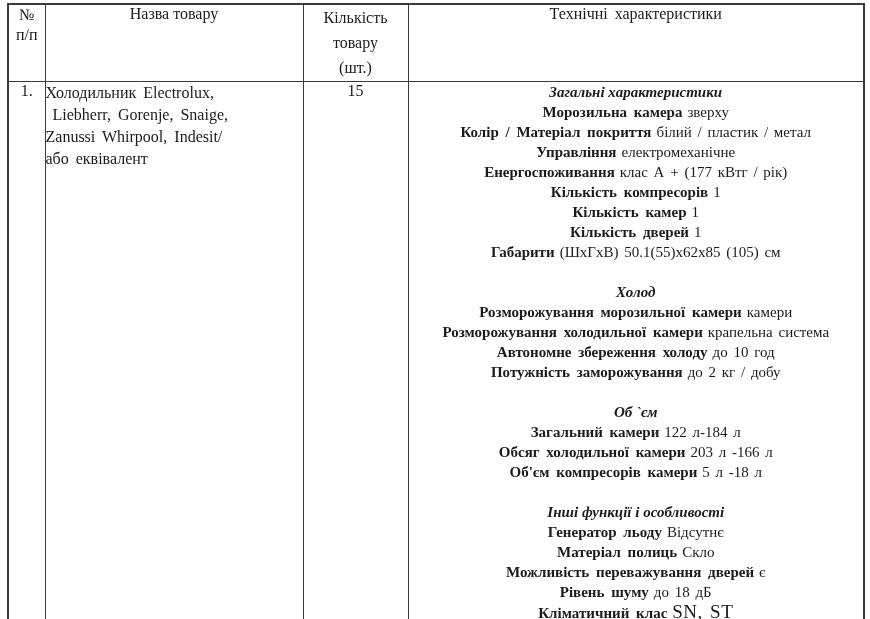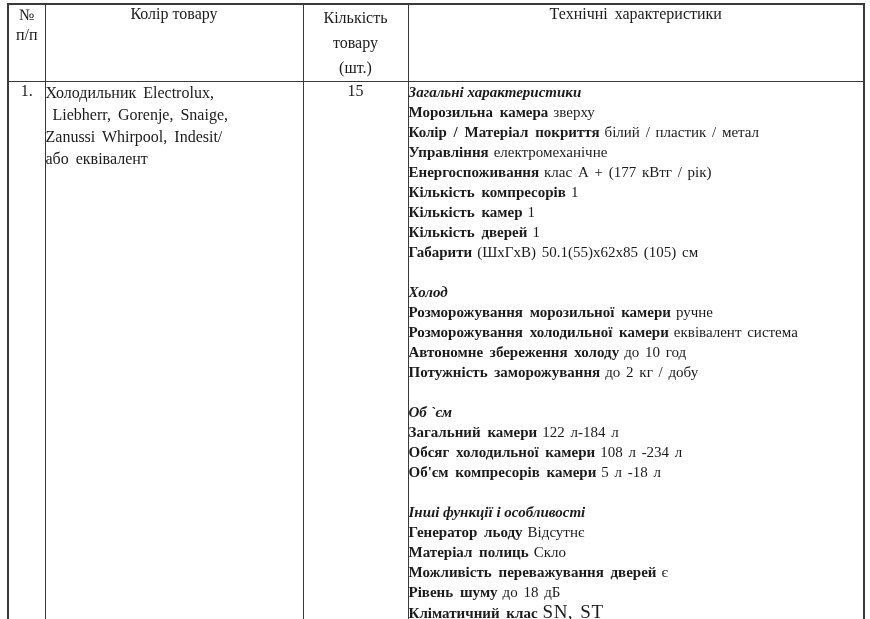--- a/index.html
+++ b/index.html
@@ -55,21 +55,21 @@
   .cell-qty {
     text-align: center;
     font-size: 16px;
     padding-top: 6px;
   }
   .cell-spec {
     padding: 6px 4px 0 14px;
     font-size: 15px;
     line-height: 20px;
   }
-  .spec-section { margin: 0; }
+  .spec-section { margin: 0; text-align: center; }
   .spec-section.gap { margin-top: 20px; }
   .section-title {
     font-weight: bold;
     font-style: italic;
   }
   .spec-line .lbl {
     font-weight: bold;
     word-spacing: 3px;
     margin-right: 5px;
   }
@@ -88,21 +88,21 @@
   <colgroup>
     <col class="c-no">
       <col class="c-name">
       <col class="c-qty">
       <col class="c-spec">
   </colgroup>
   <tbody>
       <tr class="hdr-row">
     <th class="hdr-no">№
 п/п</th>
-    <th class="hdr-name">Колір товару</th>
+    <th class="hdr-name">Назва товару</th>
     <th class="hdr-qty">Кількість
 товару
 (шт.)</th>
     <th class="hdr-spec">Технічні характеристики</th>
   </tr>
   <tr class="body-row">
     <td class="cell-no">1.</td>
     <td class="cell-name">Холодильник Electrolux,
  Liebherr, Gorenje, Snaige,
 Zanussi Whirpool, Indesit/
@@ -117,30 +117,30 @@
         <div class="spec-line"><span class="lbl">Управління</span><span class="val">електромеханічне</span></div>
         <div class="spec-line"><span class="lbl">Енергоспоживання</span><span class="val">клас А + (177 кВтг / рік)</span></div>
         <div class="spec-line"><span class="lbl">Кількість компресорів</span><span class="val">1</span></div>
         <div class="spec-line"><span class="lbl">Кількість камер</span><span class="val">1</span></div>
         <div class="spec-line"><span class="lbl">Кількість дверей</span><span class="val">1</span></div>
         <div class="spec-line"><span class="lbl">Габарити</span><span class="val">(ШхГхВ) 50.1(55)х62х85 (105) см</span></div>
       </div>
 
       <div class="spec-section gap">
         <div class="section-title">Холод</div>
-        <div class="spec-line"><span class="lbl">Розморожування морозильної камери</span><span class="val">ручне</span></div>
-        <div class="spec-line"><span class="lbl">Розморожування холодильної камери</span><span class="val">еквівалент система</span></div>
+        <div class="spec-line"><span class="lbl">Розморожування морозильної камери</span><span class="val">камери</span></div>
+        <div class="spec-line"><span class="lbl">Розморожування холодильної камери</span><span class="val">крапельна система</span></div>
         <div class="spec-line"><span class="lbl">Автономне збереження холоду</span><span class="val">до 10 год</span></div>
         <div class="spec-line"><span class="lbl">Потужність заморожування</span><span class="val">до 2 кг / добу</span></div>
       </div>
 
       <div class="spec-section gap">
         <div class="section-title">Об `єм</div>
         <div class="spec-line"><span class="lbl">Загальний камери</span><span class="val">122 л-184 л</span></div>
-        <div class="spec-line"><span class="lbl">Обсяг холодильної камери</span><span class="val">108 л -234 л</span></div>
+        <div class="spec-line"><span class="lbl">Обсяг холодильної камери</span><span class="val">203 л -166 л</span></div>
         <div class="spec-line"><span class="lbl">Об'єм компресорів камери</span><span class="val">5 л -18 л</span></div>
       </div>
 
       <div class="spec-section gap">
         <div class="section-title">Інші функції і особливості</div>
         <div class="spec-line"><span class="lbl">Генератор льоду</span><span class="val">Відсутнє</span></div>
         <div class="spec-line"><span class="lbl">Матеріал полиць</span><span class="val">Скло</span></div>
         <div class="spec-line"><span class="lbl">Можливість переважування дверей</span><span class="val">є</span></div>
         <div class="spec-line"><span class="lbl">Рівень шуму</span><span class="val">до 18 дБ</span></div>
         <div class="spec-line"><span class="lbl">Кліматичний клас</span><span class="val val-large">SN, ST</span></div>

